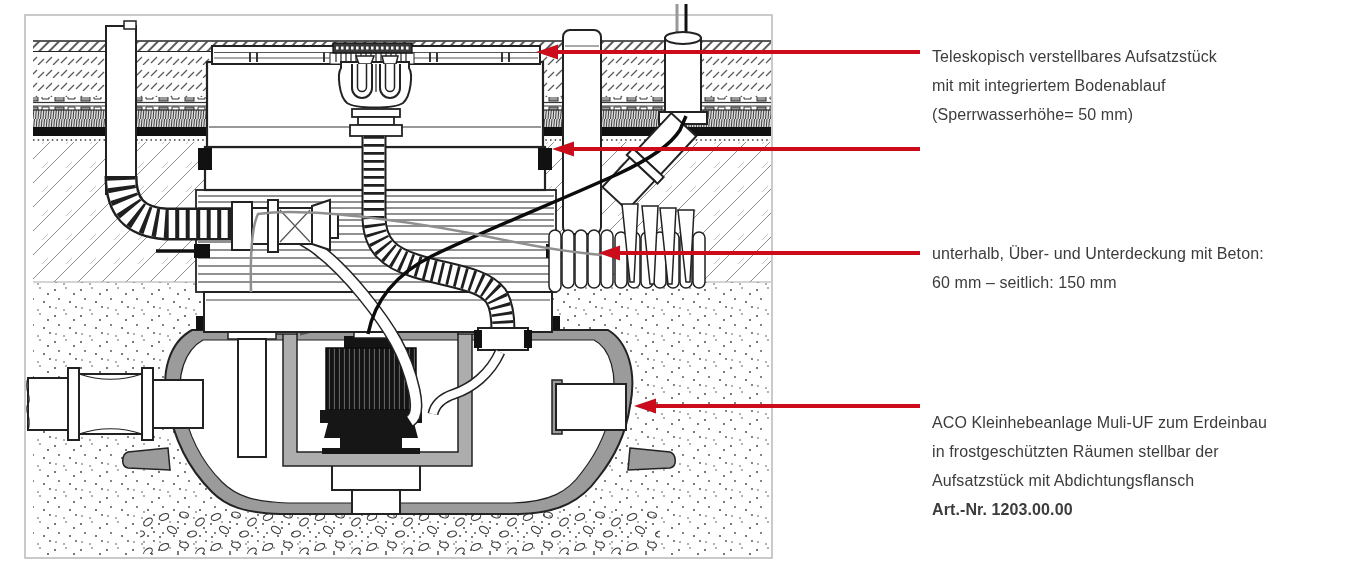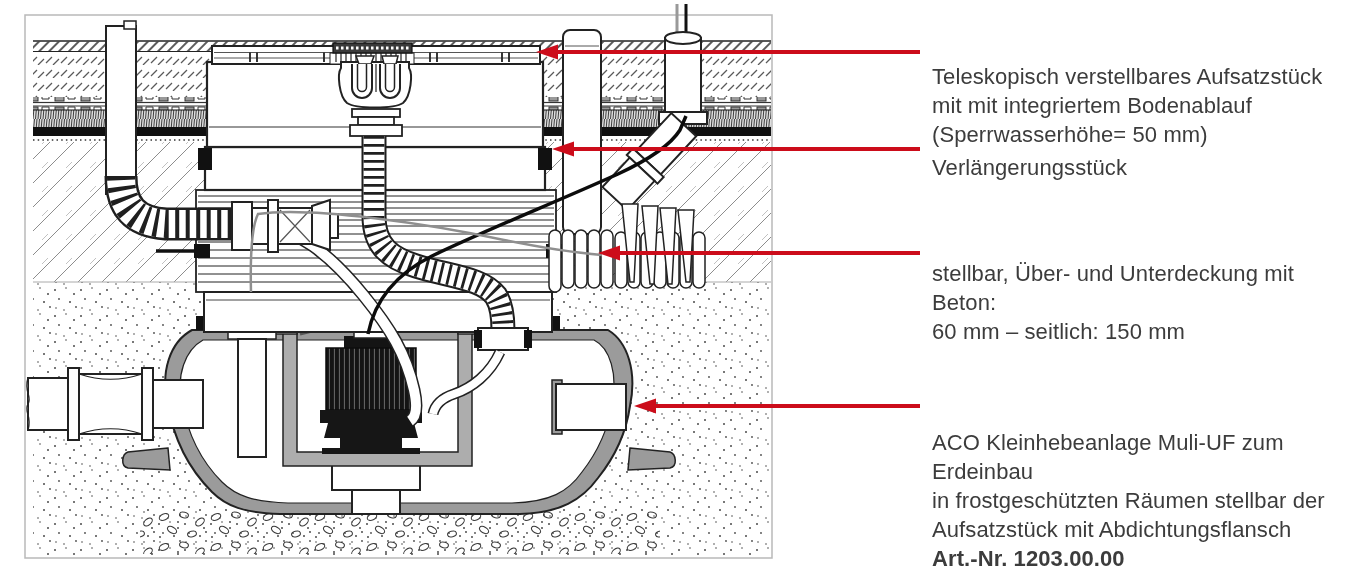--- a/index.html
+++ b/index.html
@@ -1,20 +1,20 @@
 <!DOCTYPE html>
 <html style="--color-accent-red: #cc0c1a; --color-text: #3c3c3c; --color-tank-gray: #9b9b9b; --color-line-dark: #1a1a1a; --color-frame-border: #b9b9b9;"><head>
 <meta charset="utf-8">
 <style>
   html,body{margin:0;padding:0;background:#fff;}
   .stage{position:relative;width:1370px;height:577px;background:#fff;overflow:hidden;
          font-family:"Liberation Sans",sans-serif;}
   .drawing-svg{position:absolute;left:0;top:0;}
-  .note{position:absolute;left:932px;width:430px;font-size:22px;line-height:29px;
-        color:var(--color-text,#3c3c3c);letter-spacing:.1px;margin-top:20px;}
+  .note{position:absolute;left:932px;width:430px;font-size:16px;line-height:29px;
+        color:var(--color-text,#3c3c3c);letter-spacing:.1px;}
   .note .bold{font-weight:bold;}
   
   .cor{fill:none;}
   .cor-out{stroke:#1f1f1f;stroke-width:25;}
   .cor-in{stroke:#fff;stroke-width:21;}
   .cor-rib{stroke:#1f1f1f;stroke-width:21;stroke-dasharray:2.8 5.2;}
   .cor2-out{stroke:#1f1f1f;stroke-width:33;}
   .cor2-in{stroke:#fff;stroke-width:28;}
   .cor2-rib{stroke:#1f1f1f;stroke-width:28;stroke-dasharray:4 6.5;}
   .arrow-line{stroke:var(--color-accent-red,#cc0c1a);stroke-width:4;}
@@ -298,26 +298,23 @@
       <polygon class="arrow-head" points="634,406 656,398.5 656,413.5"></polygon>
     </g>
   </svg>
 
   <div class="note" style="top:42px">
     <div>Teleskopisch verstellbares Aufsatzstück</div>
     <div>mit mit integriertem Bodenablauf</div>
     <div>(Sperrwasserhöhe= 50 mm)</div>
   </div>
 
-  <div class="note" style="top:133px">
-    <div>Verlängerungsstück</div>
-  </div>
 
   <div class="note" style="top:239px">
-    <div>stellbar, Über- und Unterdeckung mit Beton:</div>
+    <div>unterhalb, Über- und Unterdeckung mit Beton:</div>
     <div>60 mm – seitlich: 150 mm</div>
   </div>
 
   <div class="note" style="top:408px">
     <div>ACO Kleinhebeanlage Muli-UF zum Erdeinbau</div>
     <div>in frostgeschützten Räumen stellbar der</div>
     <div>Aufsatzstück mit Abdichtungsflansch</div>
     <div class="bold">Art.-Nr. 1203.00.00</div>
   </div>
 

